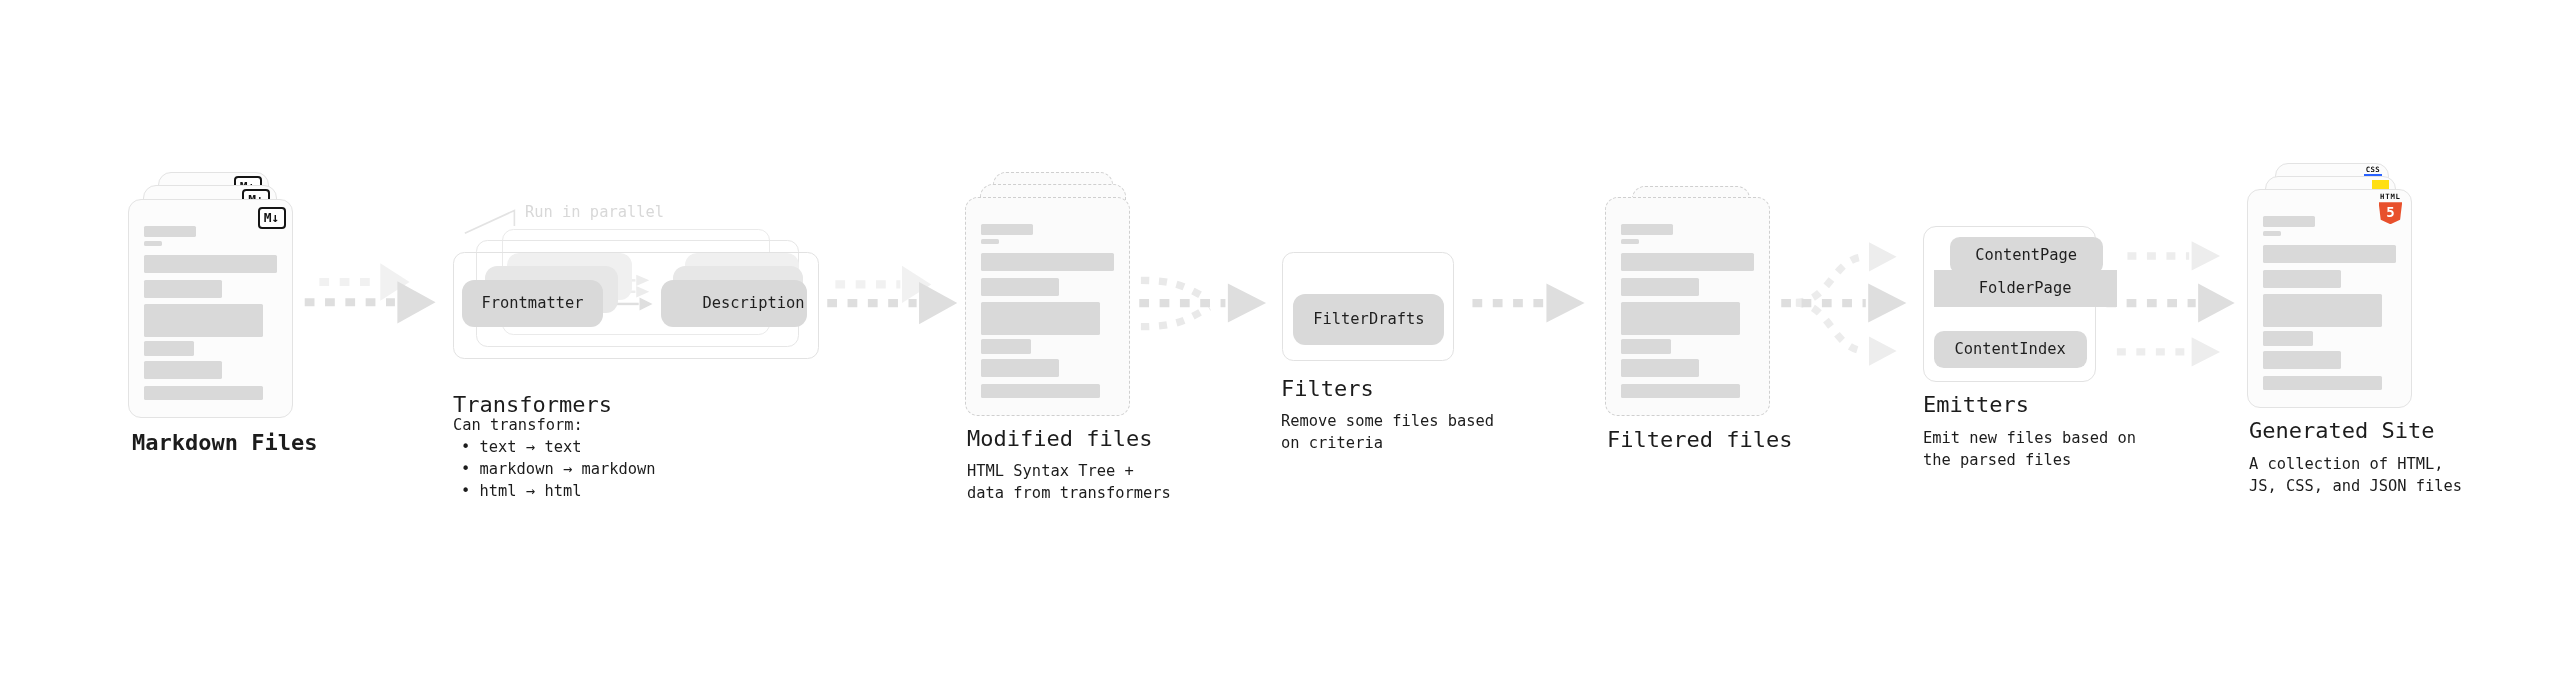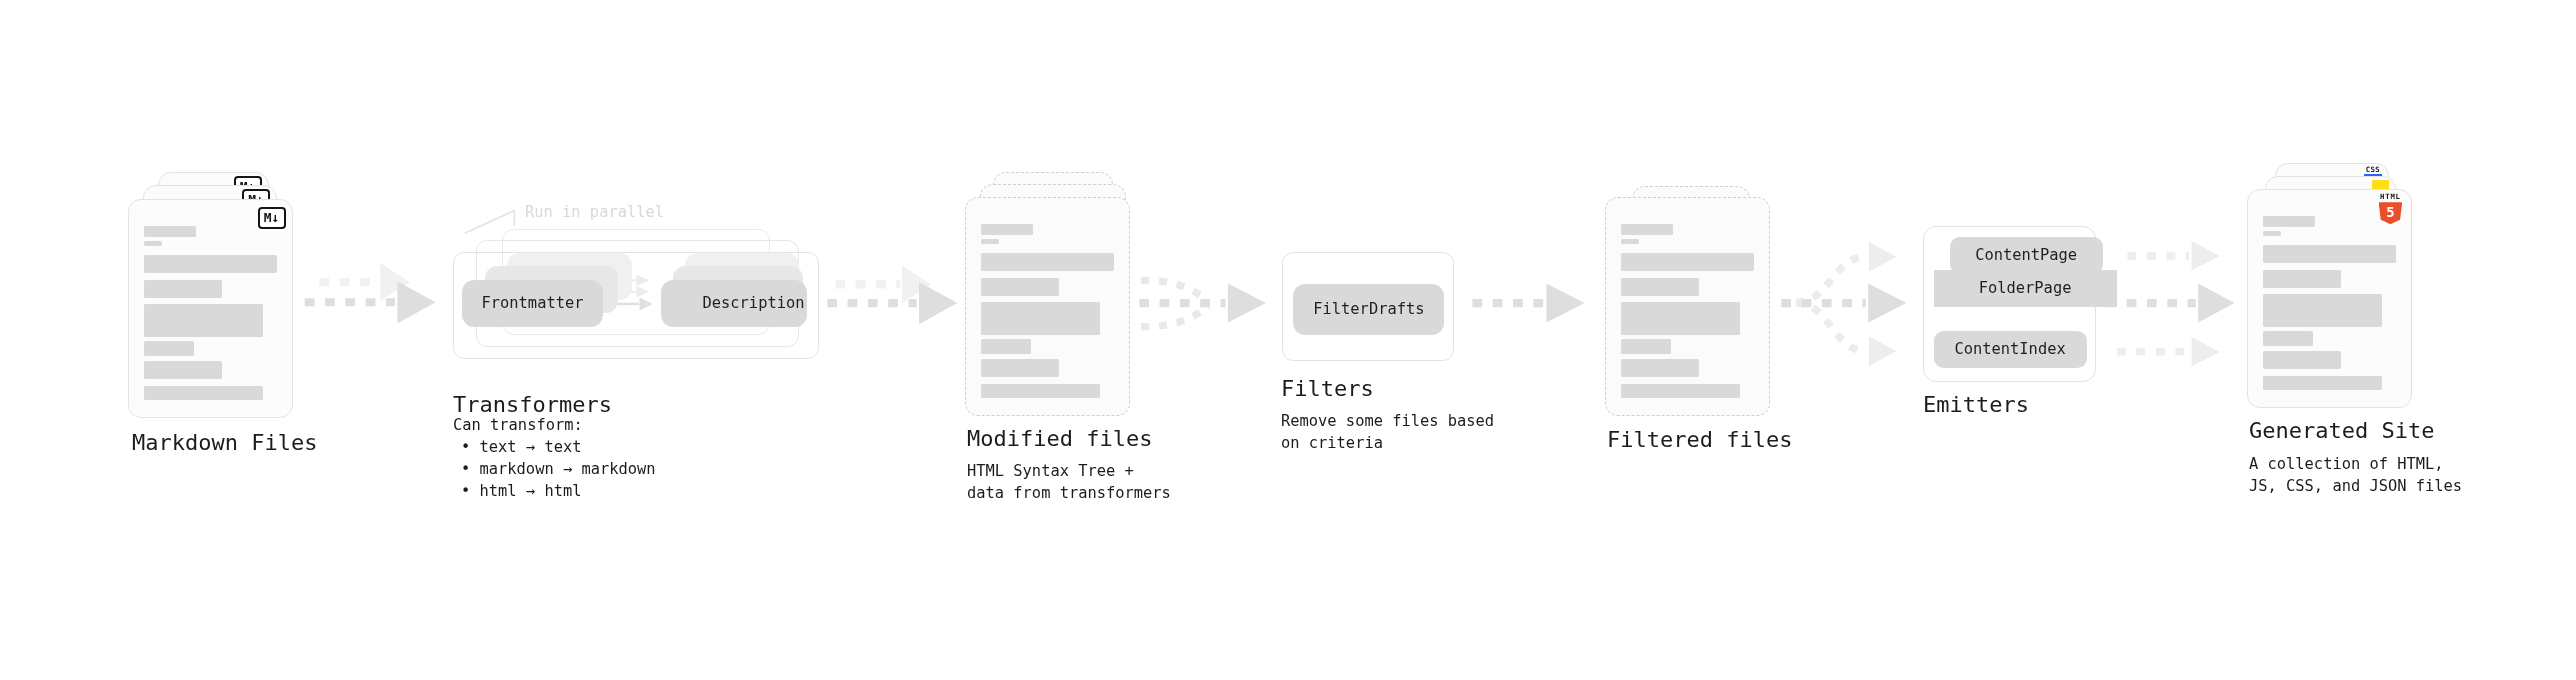--- a/index.html
+++ b/index.html
@@ -145,21 +145,21 @@
         <div class="bar b2"></div>
         <div class="bar b3"></div>
         <div class="bar b4"></div>
         <div class="bar b5"></div>
         <div class="bar b6"></div>
         <div class="bar b7"></div>
         <div class="bar b8"></div>
       </div>
     </div>
   </div>
-  <div class="label" style="left:132px;top:430px;">Markdown Files</div>
+  <div class="label" style="left:132px;top:430px;font-weight:bold;">Markdown Files</div>
 
   <div class="note" style="left:525px;top:203px;">Run in parallel</div>
   <div class="stack" style="left:453px;top:229px;">
     <div class="frame" style="left:49px;top:0px;width:268px;height:106px;border-color:#eaeaea;"></div>
     <div class="frame" style="left:23px;top:10.6px;width:323px;height:107px;border-color:#e6e6e6;"></div>
     <div class="frame" style="left:0px;top:23px;width:366px;height:107px;"></div>
     <div class="pill ghost3" style="left:54px;top:24.4px;width:125px;height:47px;"></div>
     <div class="pill ghost2" style="left:32px;top:37px;width:133px;height:47px;"></div>
     <div class="pill" style="left:9px;top:51px;width:141px;height:47px;line-height:47px;">Frontmatter</div>
     <div class="pill ghost3" style="left:232px;top:24.4px;width:114px;height:47px;"></div>
@@ -189,21 +189,21 @@
         <div class="bar b8"></div>
       </div>
     </div>
   </div>
   <div class="label" style="left:967px;top:426px;">Modified files</div>
   <div class="desc" style="left:967px;top:460px;">HTML Syntax Tree +
 data from transformers</div>
 
   <div class="stack" style="left:1282px;top:252px;">
     <div class="frame white" style="left:0px;top:0px;width:172px;height:109px;"></div>
-    <div class="pill" style="left:11.4px;top:32px;width:151px;height:51px;line-height:51px;">FilterDrafts</div>
+    <div class="pill" style="left:11.4px;top:42px;width:151px;height:51px;line-height:51px;">FilterDrafts</div>
   </div>
   <div class="label" style="left:1281px;top:376px;">Filters</div>
   <div class="desc" style="left:1281px;top:410px;">Remove some files based
 on criteria</div>
 
   <div class="stack" style="left:1605px;top:197px;">
     <div class="file-card dashed lv2" style="left:27px;top:-10.6px;width:118px;"></div>
     <div class="file-card dashed lv1">
       <div class="bars">
         <div class="bar b1"></div>
@@ -219,20 +219,22 @@
   </div>
   <div class="label" style="left:1607px;top:427px;">Filtered files</div>
 
   <div class="stack" style="left:1923px;top:226px;">
     <div class="frame white" style="left:0px;top:0px;width:173px;height:156px;border-radius:13px;"></div>
     <div class="pill" style="left:10.6px;top:11.4px;width:153px;height:37px;line-height:37px;border-radius:9.8px;margin-left:16px;">ContentPage</div>
     <div class="pill" style="left:10.6px;top:44px;width:183px;height:37px;line-height:37px;border-radius:0;">FolderPage</div>
     <div class="pill" style="left:10.6px;top:105px;width:153px;height:37px;line-height:37px;border-radius:9.8px;">ContentIndex</div>
   </div>
   <div class="label" style="left:1923px;top:392px;">Emitters</div>
+  <div class="desc" style="left:1923px;top:427px;">Emit new files based on
+the parsed files</div>
 
   <div class="stack" style="left:2247px;top:189px;">
     <div class="file-card lv3" style="left:28.4px;top:-26px;width:114px;">
       <div class="css-badge">
         <div class="css-txt">CSS</div>
         <div class="css-bar"></div>
       </div>
     </div>
     <div class="file-card lv2" style="left:18px;top:-13px;width:131px;">
       <div class="js-badge"></div>

